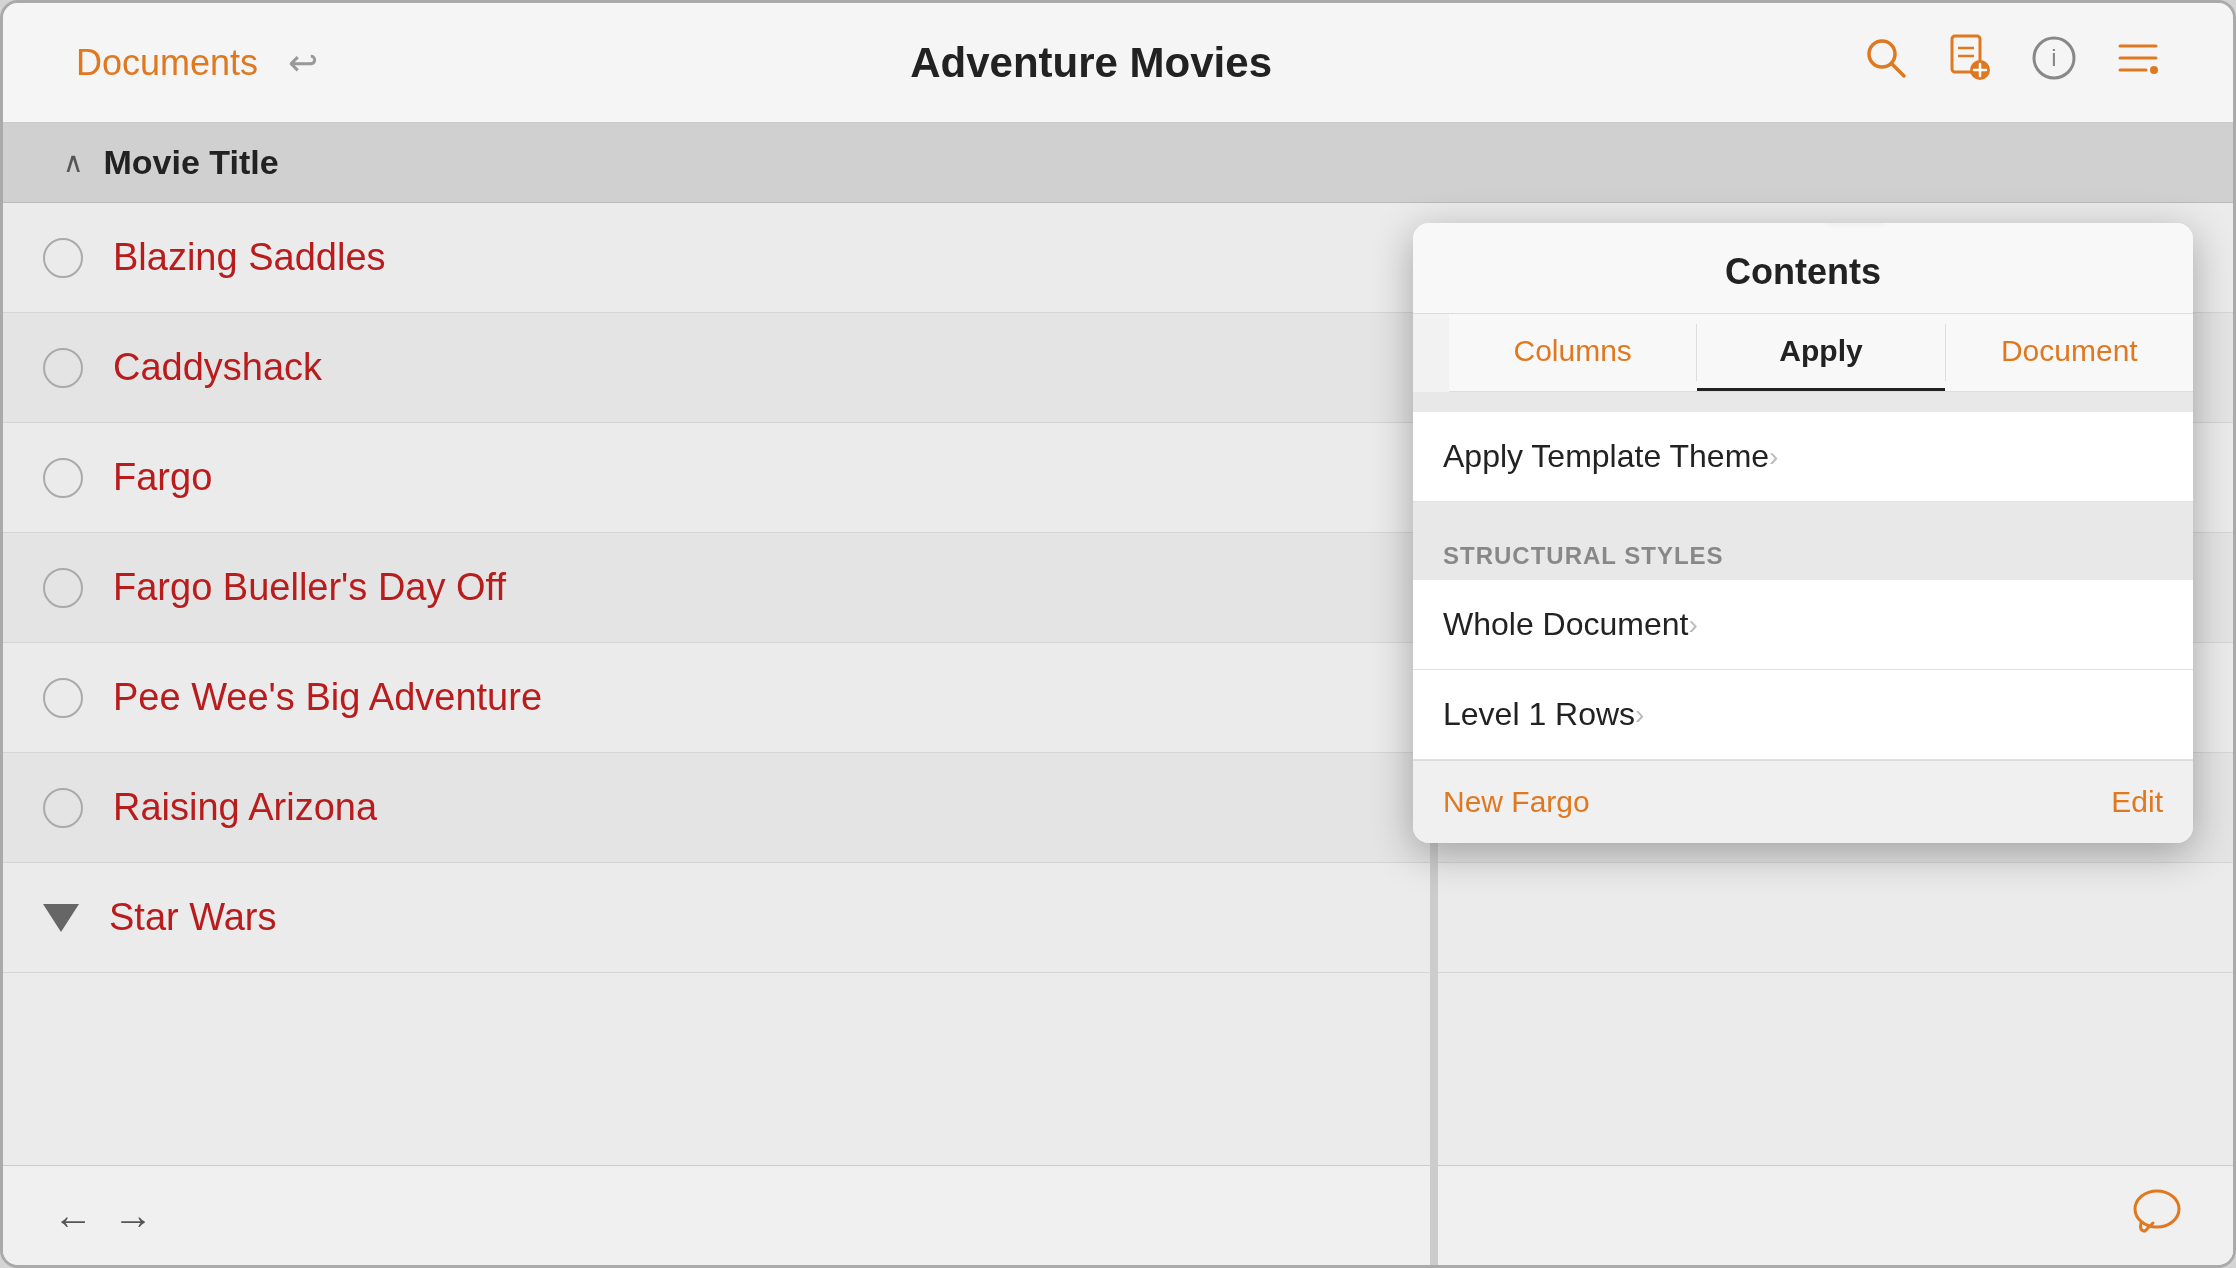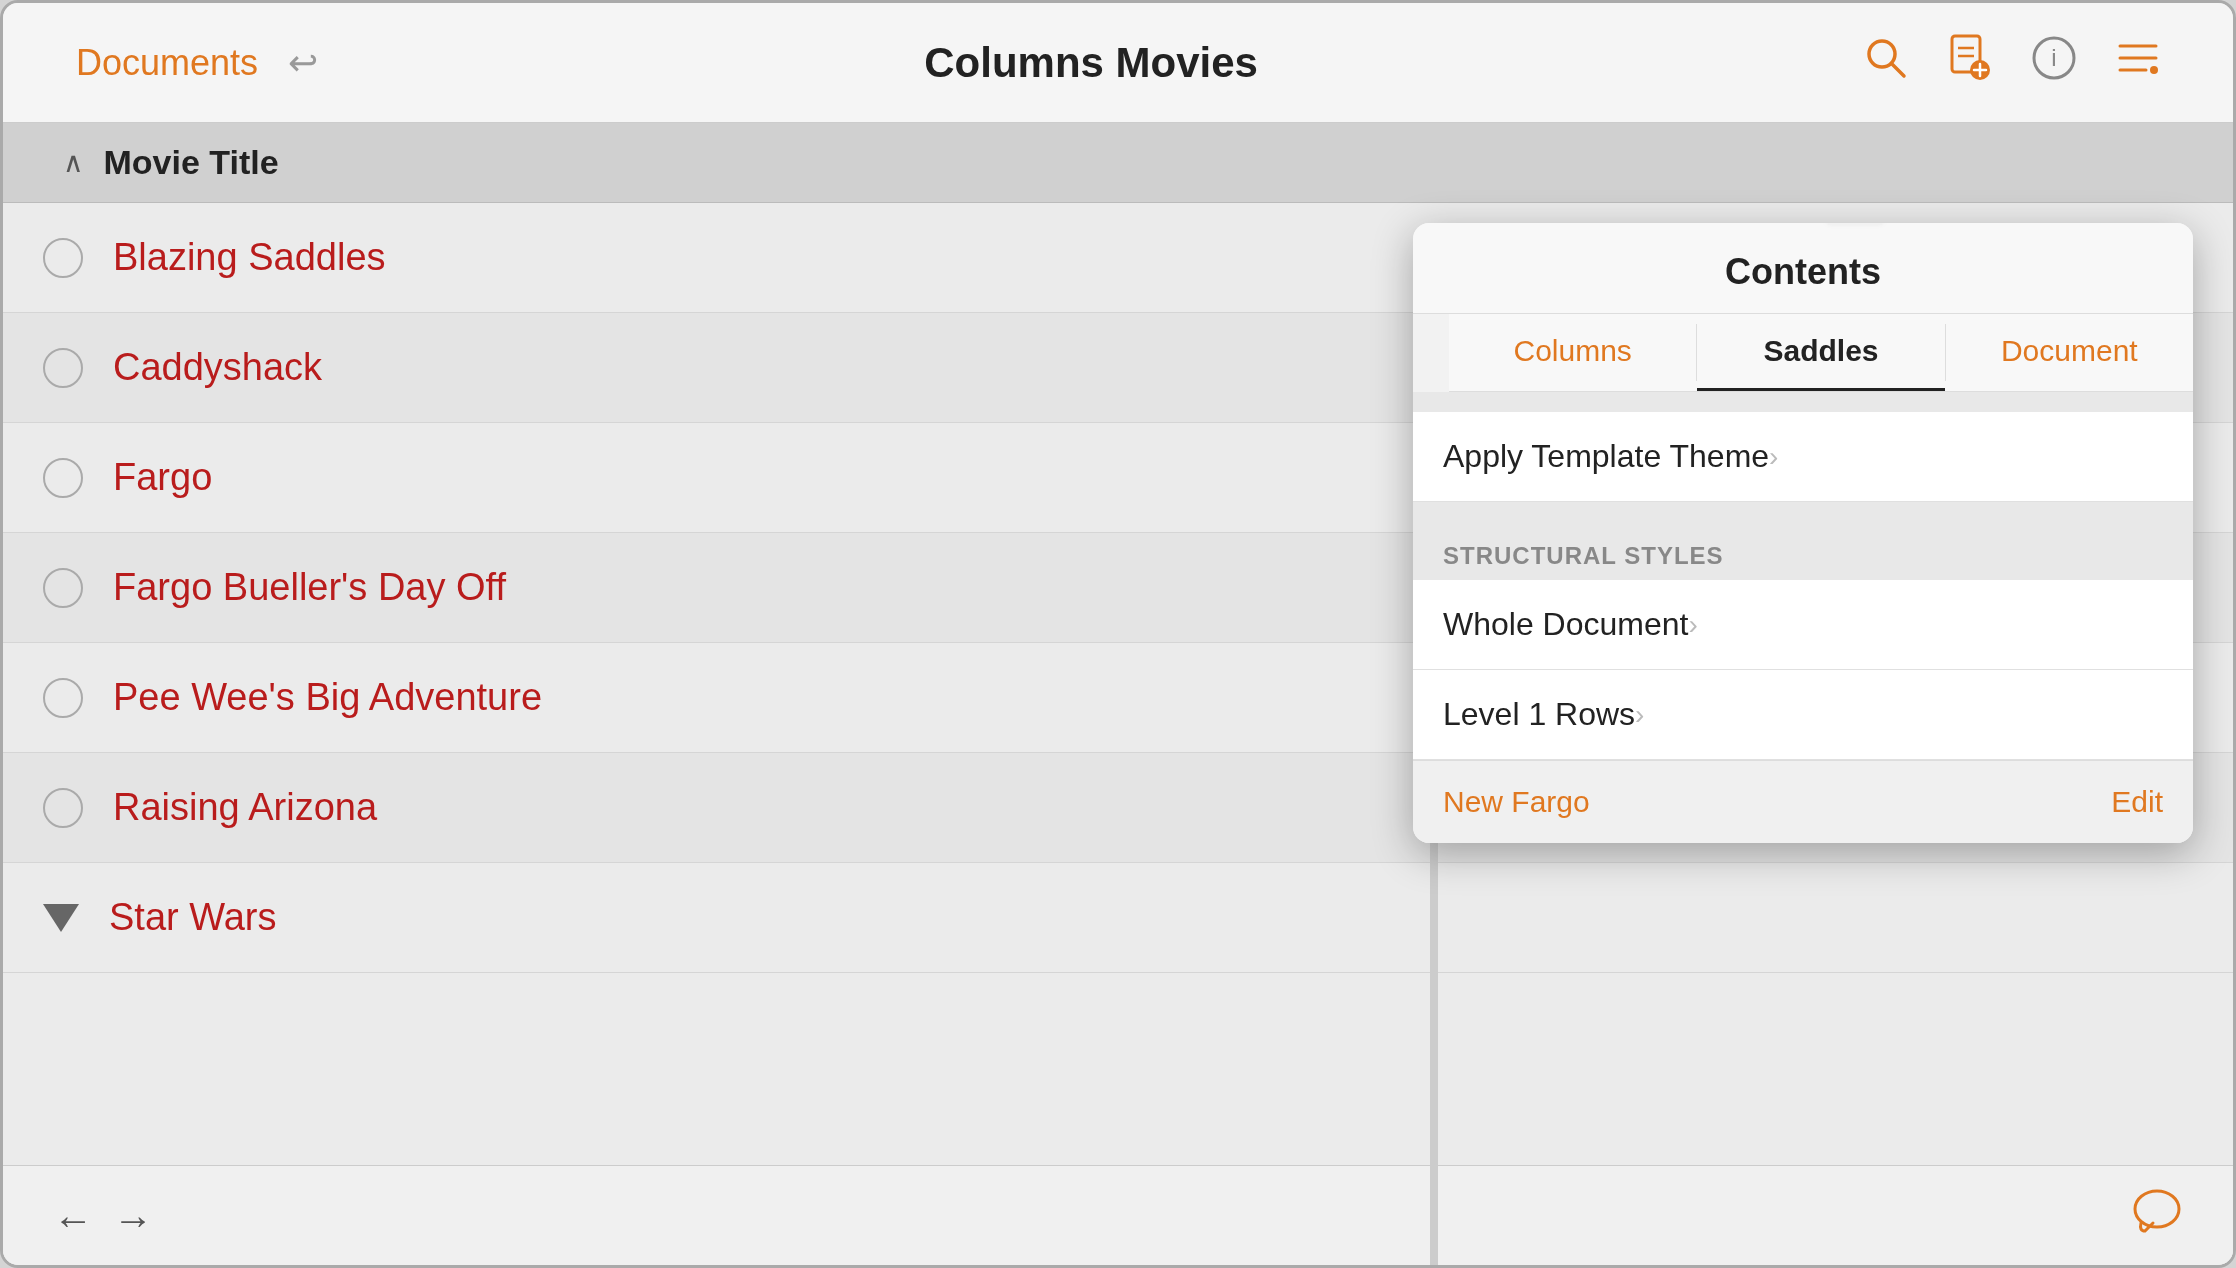--- a/index.html
+++ b/index.html
@@ -362,21 +362,21 @@
     }
   </style>
 </head>
 <body>
 
 <div class="app-container">
 
   <div class="nav-bar">
     <span class="nav-documents">Documents</span>
     <span class="nav-back-icon">↩</span>
-    <div class="nav-title">Columns Movies</div>
+    <div class="nav-title">Adventure Movies</div>
     <div class="nav-icons">
       <span class="nav-icon">
         <svg width="44" height="44" viewBox="0 0 44 44" fill="none" xmlns="http://www.w3.org/2000/svg">
           <circle cx="18" cy="18" r="13" stroke="#e07820" stroke-width="3.5" fill="none"></circle>
           <line x1="28" y1="28" x2="40" y2="40" stroke="#e07820" stroke-width="3.5" stroke-linecap="round"></line>
         </svg>
       </span>
       <span class="nav-icon">
         <svg width="44" height="48" viewBox="0 0 44 48" fill="none" xmlns="http://www.w3.org/2000/svg">
           <rect x="4" y="2" width="28" height="36" rx="3" stroke="#e07820" stroke-width="3" fill="none"></rect>
@@ -480,21 +480,21 @@
       <div class="popover-header">
         <div class="popover-title">Contents</div>
       </div>
 
       <div class="popover-tabs">
         <div class="tab-item">
           <span>Columns</span>
         </div>
         <div class="tab-divider"></div>
         <div class="tab-item active">
-          <span>Saddles</span>
+          <span>Apply</span>
         </div>
         <div class="tab-divider"></div>
         <div class="tab-item">
           <span>Document</span>
         </div>
       </div>
 
       <div class="popover-content">
 
         <div class="popover-spacer"></div>

